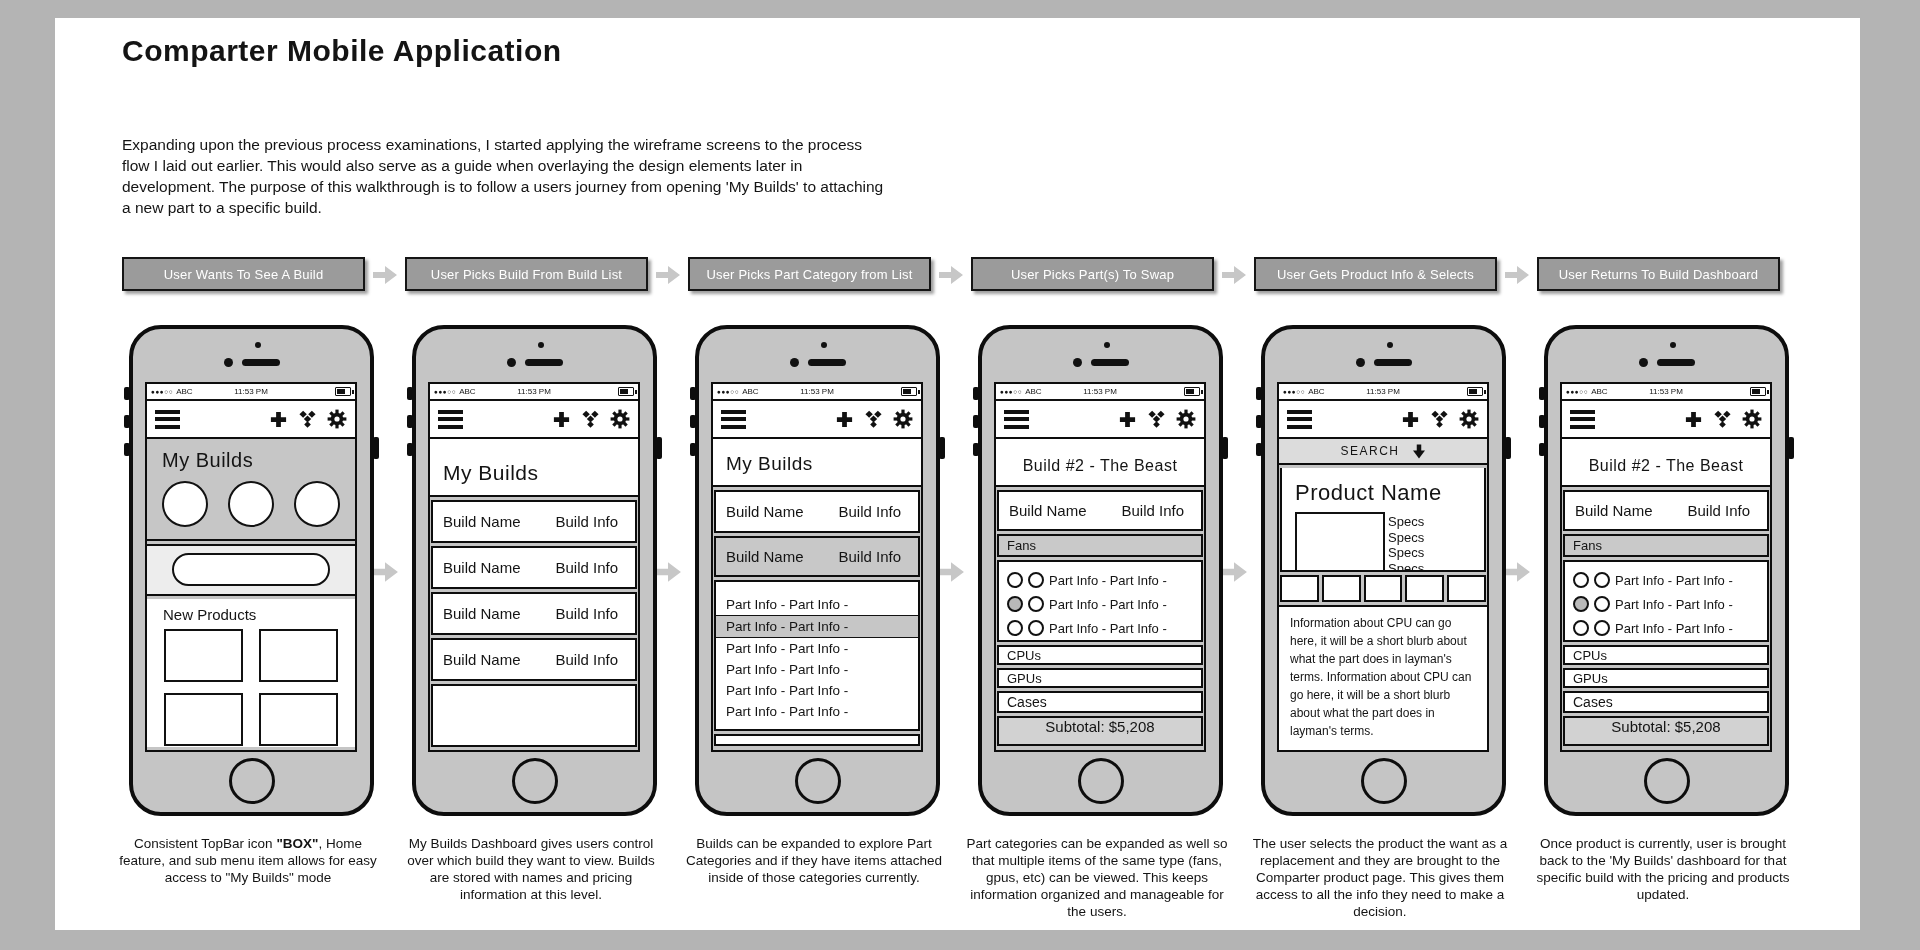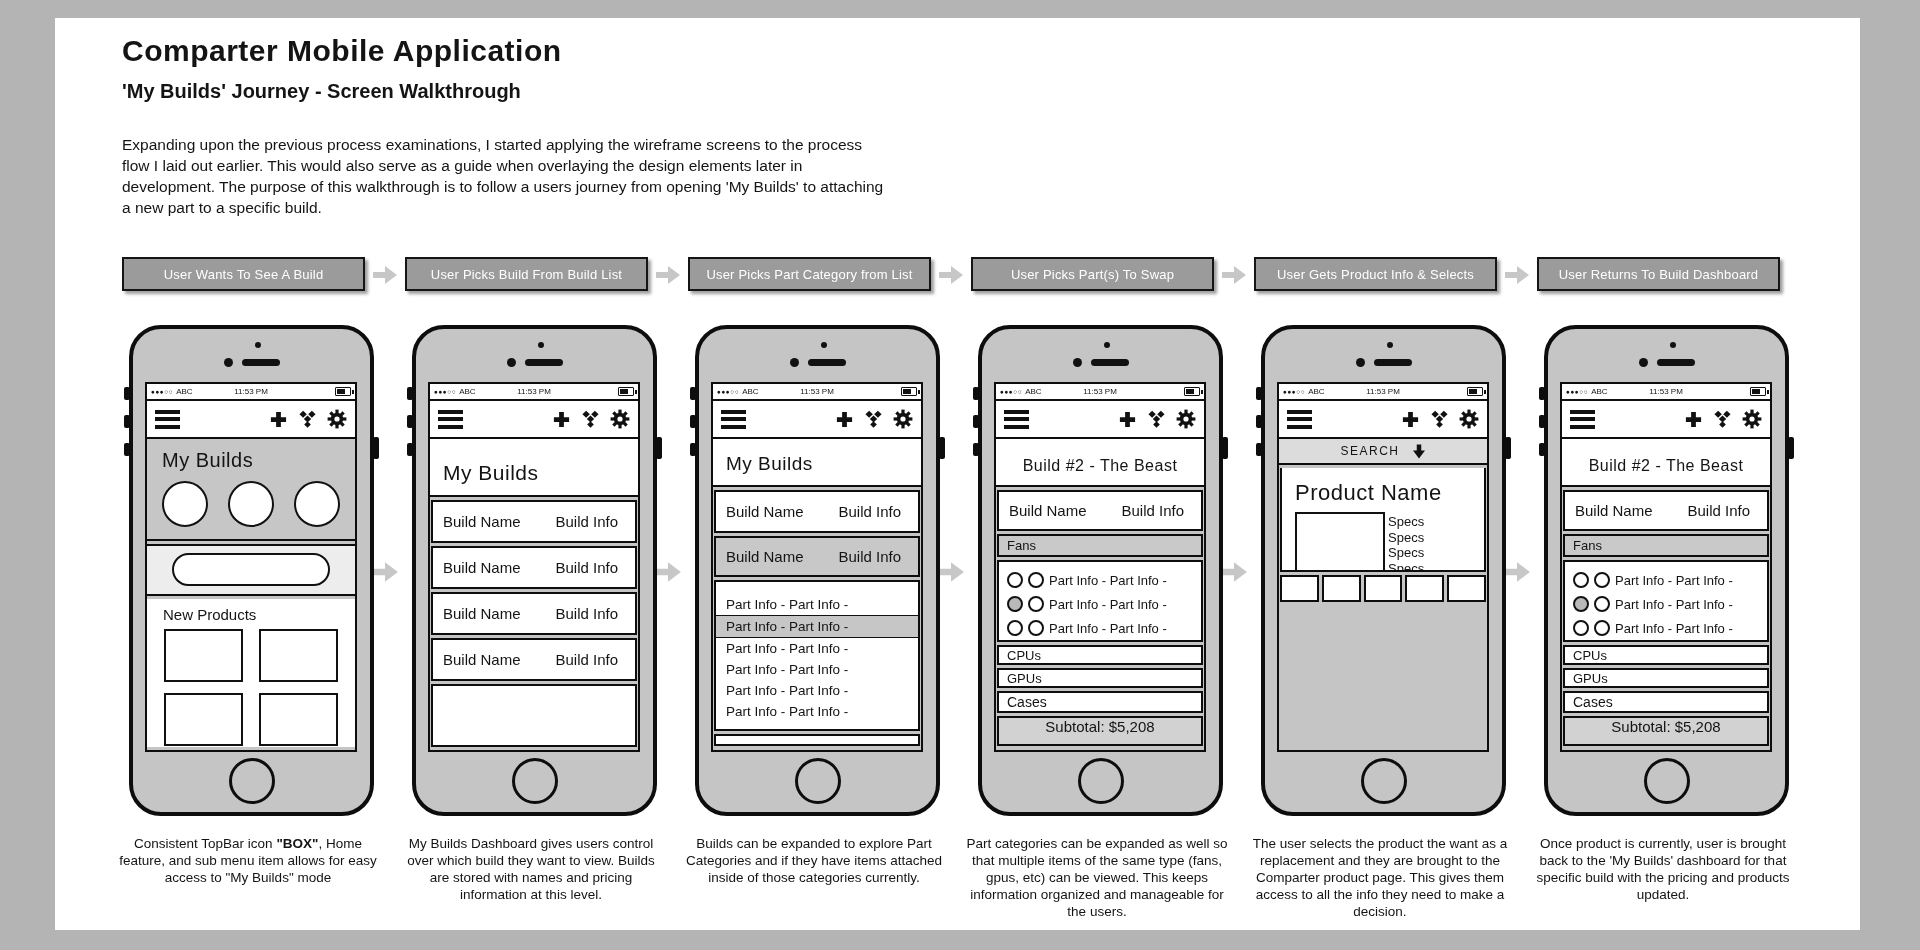--- a/index.html
+++ b/index.html
@@ -120,21 +120,20 @@
     <g id="icon-down-arrow">
         <path d="M7 0.5 V7" stroke="#111" stroke-width="4.5"></path>
         <path d="M1 6.5 L13 6.5 L7 14.5 Z" fill="#111"></path>
       </g>
   </defs>
 </svg>
 
 <div class="page">
 
   <div class="title">Comparter Mobile Application</div>
-  <div class="subtitle">'My Builds' Journey - Screen Walkthrough</div>
   <div class="intro">Expanding upon the previous process examinations, I started applying the wireframe screens to the process flow I laid out earlier. This would also serve as a guide when overlaying the design elements later in development. The purpose of this walkthrough is to follow a users journey from opening 'My Builds' to attaching a new part to a specific build.</div>
 
   <div class="banner" style="left:67px">
       <span>User Wants To See A Build</span>
     </div>
   <div class="banner" style="left:633px">
       <span>User Picks Part Category from List</span>
     </div>
   <div class="banner" style="left:350px">
       <span>User Picks Build From Build List</span>
@@ -518,20 +517,21 @@
             </div>
           </div>
         </div>
         <div class="thumbs">
           <div class="thumb"></div>
           <div class="thumb"></div>
           <div class="thumb"></div>
           <div class="thumb"></div>
           <div class="thumb"></div>
         </div>
+        <div class="pdesc">Information about CPU can go here, it will be a short blurb about what the part does in layman's terms. Information about CPU can go here, it will be a short blurb about what the part does in layman's terms.</div>
       </div>
     </div>
     <div class="home"></div>
   </div>
 
   <div class="phone" style="left:1489px">
     <div class="cam-dot"></div>
     <div class="spk-row">
         <span class="spk-cam"></span>
         <span class="spk-bar"></span>

